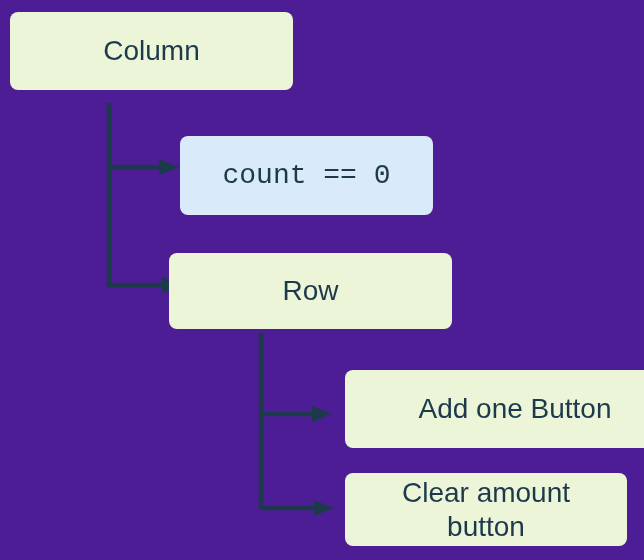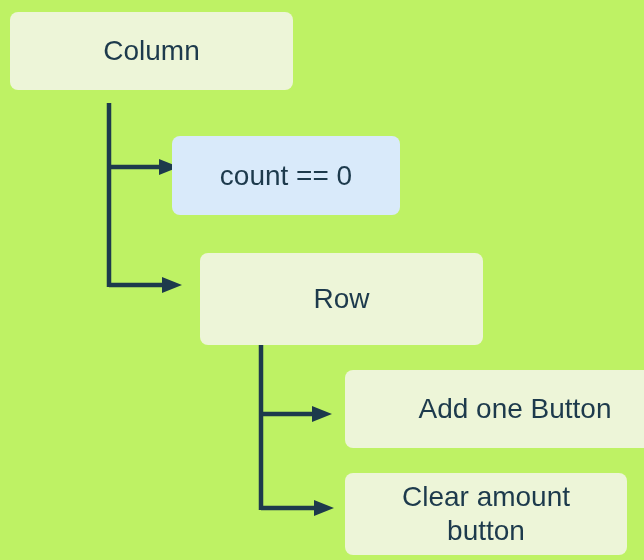--- a/index.html
+++ b/index.html
@@ -4,21 +4,21 @@
 <style>
   html, body {
     margin: 0;
     padding: 0;
     background: #ffffff;
   }
   #canvas {
     position: relative;
     width: 644px;
     height: 560px;
-    background: #bef264;
+    background: #4c1d95;
     font-family: "Liberation Sans", sans-serif;
     overflow: hidden;
   }
   svg.connectors {
     position: absolute;
     left: 0;
     top: 0;
     pointer-events: none;
   }
   .node {
@@ -33,24 +33,24 @@
     line-height: 1.2;
   }
   .node .label {
     display: block;
     max-width: 225px;
   }
   .widget-node { background: #edf5d8; }
   .condition-node { background: #d9eafa; }
 
   .node-column       { left: 10px;  top: 12px;  width: 283px; height: 78px; }
-  .node-condition    { left: 172px; top: 136px; width: 228px; height: 79px; }
-  .node-row          { left: 200px; top: 253px; width: 283px; height: 92px; }
+  .node-condition    { left: 180px; top: 136px; width: 253px; height: 79px; font-family: Liberation Mono, monospace; }
+  .node-row          { left: 169px; top: 253px; width: 283px; height: 76px; }
   .node-add-one      { left: 345px; top: 370px; width: 340px; height: 78px; }
-  .node-clear-amount { left: 345px; top: 473px; width: 282px; height: 82px; }
+  .node-clear-amount { left: 345px; top: 473px; width: 282px; height: 73px; }
 </style>
 </head>
 <body>
 
 <div id="canvas">
 
   <svg class="connectors" width="644" height="560" viewBox="0 0 644 560">
     <g stroke="#1d3a4c" stroke-width="4.5" fill="none">
       <path d="M109 103 V287"></path>
       <path d="M109 167 H161"></path>

